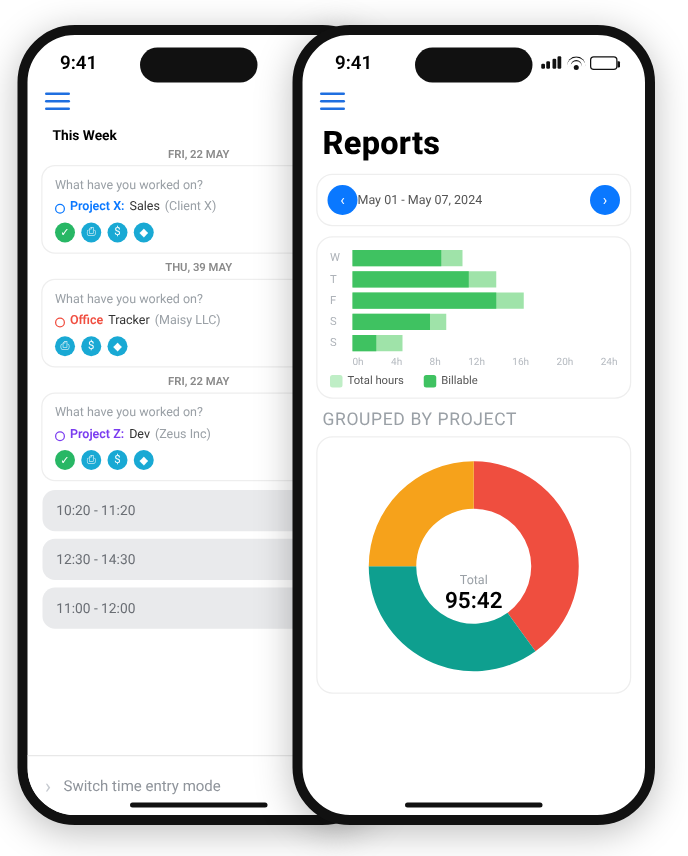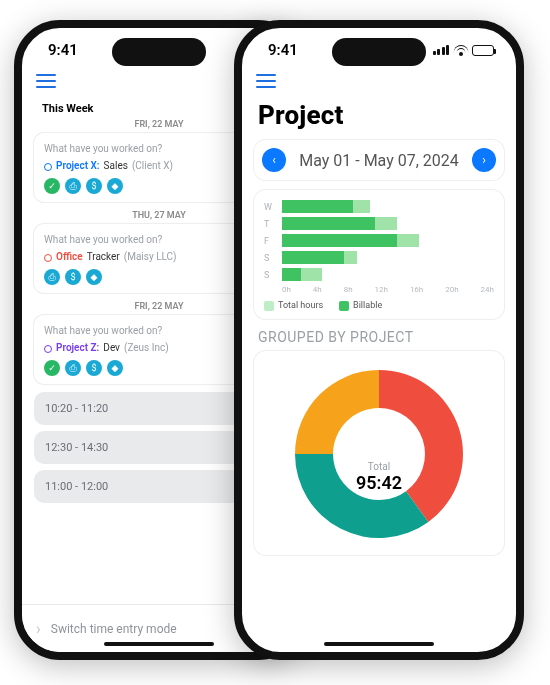--- a/index.html
+++ b/index.html
@@ -88,21 +88,21 @@
     border-top:1px solid #e8e8e8; display:flex; align-items:center; padding:0 14px;
     background:#fff; gap:10px; font-size:12px; color:#8f949b;
   }
   .home-ind { position:absolute; bottom:6px; left:50%; transform:translateX(-50%); width:110px; height:4px; background:#111; border-radius:3px;}
   
   .date-nav {
     background:#fff; border-radius:12px; height:40px; display:flex; align-items:center;
     padding:0 8px; margin-bottom:10px; box-shadow: 0 0 0 1px #eee;
   }
   .circ-btn { width:24px; height:24px; background:#0a78ff; border-radius:50%; display:flex; align-items:center; justify-content:center; color:#fff; font-size:12px; cursor:pointer;}
-  .date-range { flex:1; text-align:center; font-size:16px; color:#555;}
+  .date-range { flex:1; text-align:left; font-size:10px; color:#555;}
   .bars-card, .donut-card {
     background:#fff; border-radius:12px; padding:10px 10px 8px; box-shadow:0 0 0 1px #eee; margin-bottom:10px;
   }
   .bar-row { display:flex; align-items:center; gap:6px; margin-bottom:4px;}
   .bar-row .ylab { width:12px; font-size:9px; color:#aeb3b9;}
   .bar-track { flex:1; height:13px; position:relative; background:#fff;}
   .bar-seg { position:absolute; top:0; height:100%; }
   .xaxis { display:flex; justify-content:space-between; font-size:8px; color:#b5bac0; margin:2px 0 6px 18px;}
   .legend { display:flex; justify-content:flex-start; gap:16px; font-size:9px; color:#555;}
   .sw { width:10px; height:10px; display:inline-block; border-radius:2px; margin-right:4px; vertical-align:middle;}
@@ -145,21 +145,21 @@
         <span class="client">(Client X)</span>
       </div>
       <div class="chip-row">
         <span class="chip" style="background:#28b765">✓</span>
         <span class="chip" style="background:#19a9d4">⎙</span>
         <span class="chip" style="background:#19a9d4">$</span>
         <span class="chip" style="background:#19a9d4">◆</span>
       </div>
     </div>
 
-    <div class="date-sep">THU, 27 MAY</div>
+    <div class="date-sep">THU, 39 MAY</div>
     <div class="entry-card">
       <div class="entry-prompt">What have you worked on?</div>
       <div class="entry-line">
         <span class="dot" style="border-color:#f04e40"></span>
         <span class="proj" style="color:#f04e40">Office</span>
         <span class="task">Tracker</span>
         <span class="client">(Maisy LLC)</span>
       </div>
       <div class="chip-row">
         <span class="chip" style="background:#19a9d4">⎙</span>
@@ -214,21 +214,21 @@
       </span>
       <span class="battery"><span class="fill"></span></span>
     </span>
   </div>
   <div class="hamburger">
       <span></span>
       <span></span>
       <span></span>
     </div>
   <div class="app-content">
-    <h1>Project</h1>
+    <h1>Reports</h1>
 
     <div class="date-nav">
       <span class="circ-btn">‹</span>
       <span class="date-range">May 01 - May 07, 2024</span>
       <span class="circ-btn">›</span>
     </div>
 
     <div class="bars-card">
       <div id="bar-rows">
           <div class="bar-row">

